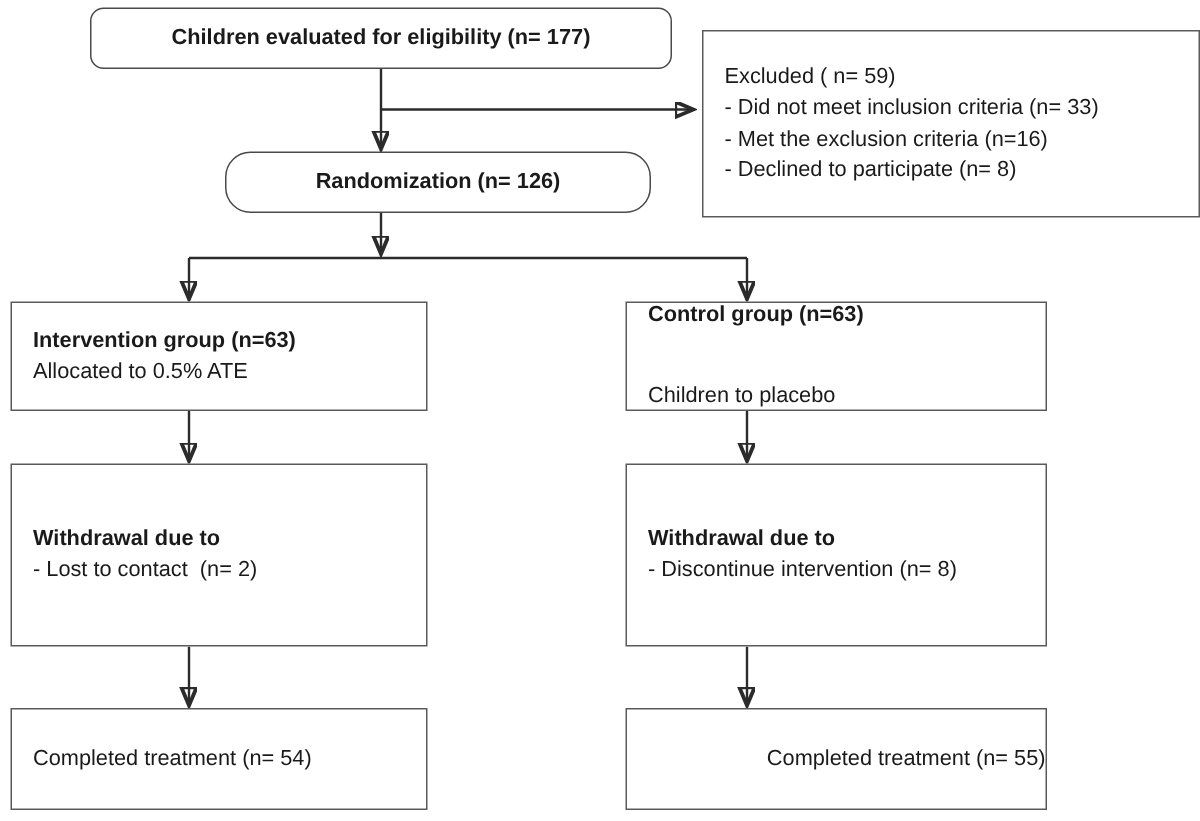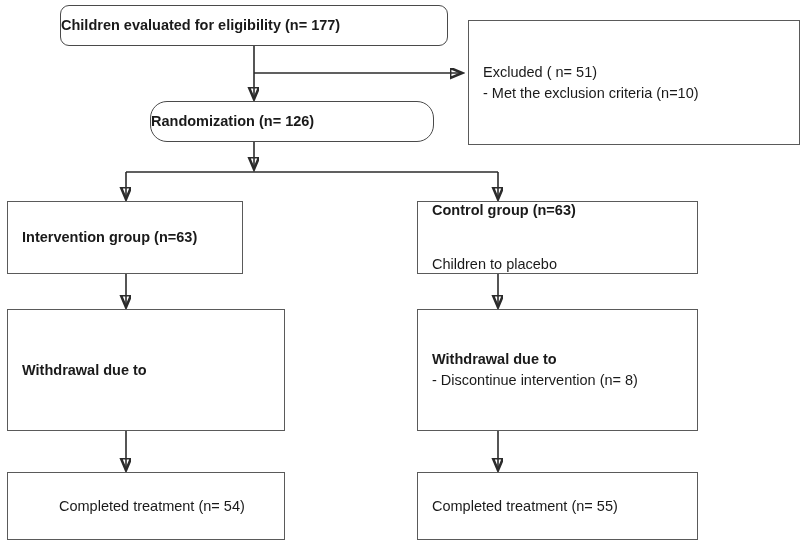--- a/index.html
+++ b/index.html
@@ -28,20 +28,21 @@
     border-radius: 9px;
     border-color: #4a4a4a;
   }
   .box .line {
     color: #1a1a1a;
     font-size: 14.5px;
     line-height: 1.42;
     white-space: pre;
   }
   .box.center .line {
+    text-align: center;
   }
   .box.pad-left .line {
     padding-left: 14px;
   }
   .line.bold {
     font-weight: bold;
   }
   svg.connectors {
     position: absolute;
     left: 0;
@@ -83,47 +84,51 @@
 
     <line x1="126" y1="431" x2="126" y2="470" marker-end="url(#arrow)"></line>
     <line x1="498" y1="431" x2="498" y2="470" marker-end="url(#arrow)"></line>
   </svg>
 
   <div class="box rounded center" style="left:60px; top:5px; width:388px; height:41px;">
     <div class="line bold">Children evaluated for eligibility (n= 177)</div>
   </div>
 
   <div class="box pad-left" style="left:468px; top:20px; width:332px; height:125px;">
-    <div class="line">Excluded ( n= 51)</div>
-    <div class="line">- Met the exclusion criteria (n=10)</div>
+    <div class="line">Excluded ( n= 59)</div>
+    <div class="line">- Did not meet inclusion criteria (n= 33)</div>
+    <div class="line">- Met the exclusion criteria (n=16)</div>
+    <div class="line">- Declined to participate (n= 8)</div>
   </div>
 
   <div class="box rounded center" style="left:150px; top:101px; width:284px; height:41px;border-radius:17px;">
     <div class="line bold">Randomization (n= 126)</div>
   </div>
 
-  <div class="box pad-left" style="left:7px; top:201px; width:236px; height:73px;">
+  <div class="box pad-left" style="left:7px; top:201px; width:278px; height:73px;">
     <div class="line bold">Intervention group (n=63)</div>
+    <div class="line">Allocated to 0.5% ATE</div>
   </div>
 
   <div class="box pad-left" style="left:417px; top:201px; width:281px; height:73px;gap:33px;">
     <div class="line bold">Control group (n=63)</div>
     <div class="line">Children to placebo</div>
   </div>
 
   <div class="box pad-left" style="left:7px; top:309px; width:278px; height:122px;">
     <div class="line bold">Withdrawal due to</div>
+    <div class="line">- Lost to contact  (n= 2)</div>
   </div>
 
   <div class="box pad-left" style="left:417px; top:309px; width:281px; height:122px;">
     <div class="line bold">Withdrawal due to</div>
     <div class="line">- Discontinue intervention (n= 8)</div>
   </div>
 
-  <div class="box pad-left" style="left:7px; top:472px; width:278px; height:68px;padding-left:37px;">
+  <div class="box pad-left" style="left:7px; top:472px; width:278px; height:68px;">
     <div class="line">Completed treatment (n= 54)</div>
   </div>
 
-  <div class="box pad-left" style="left:417px; top:472px; width:281px; height:68px;">
+  <div class="box pad-left" style="left:417px; top:472px; width:281px; height:68px;text-align:right;">
     <div class="line">Completed treatment (n= 55)</div>
   </div>
 
 </div>
 
 </body></html>

